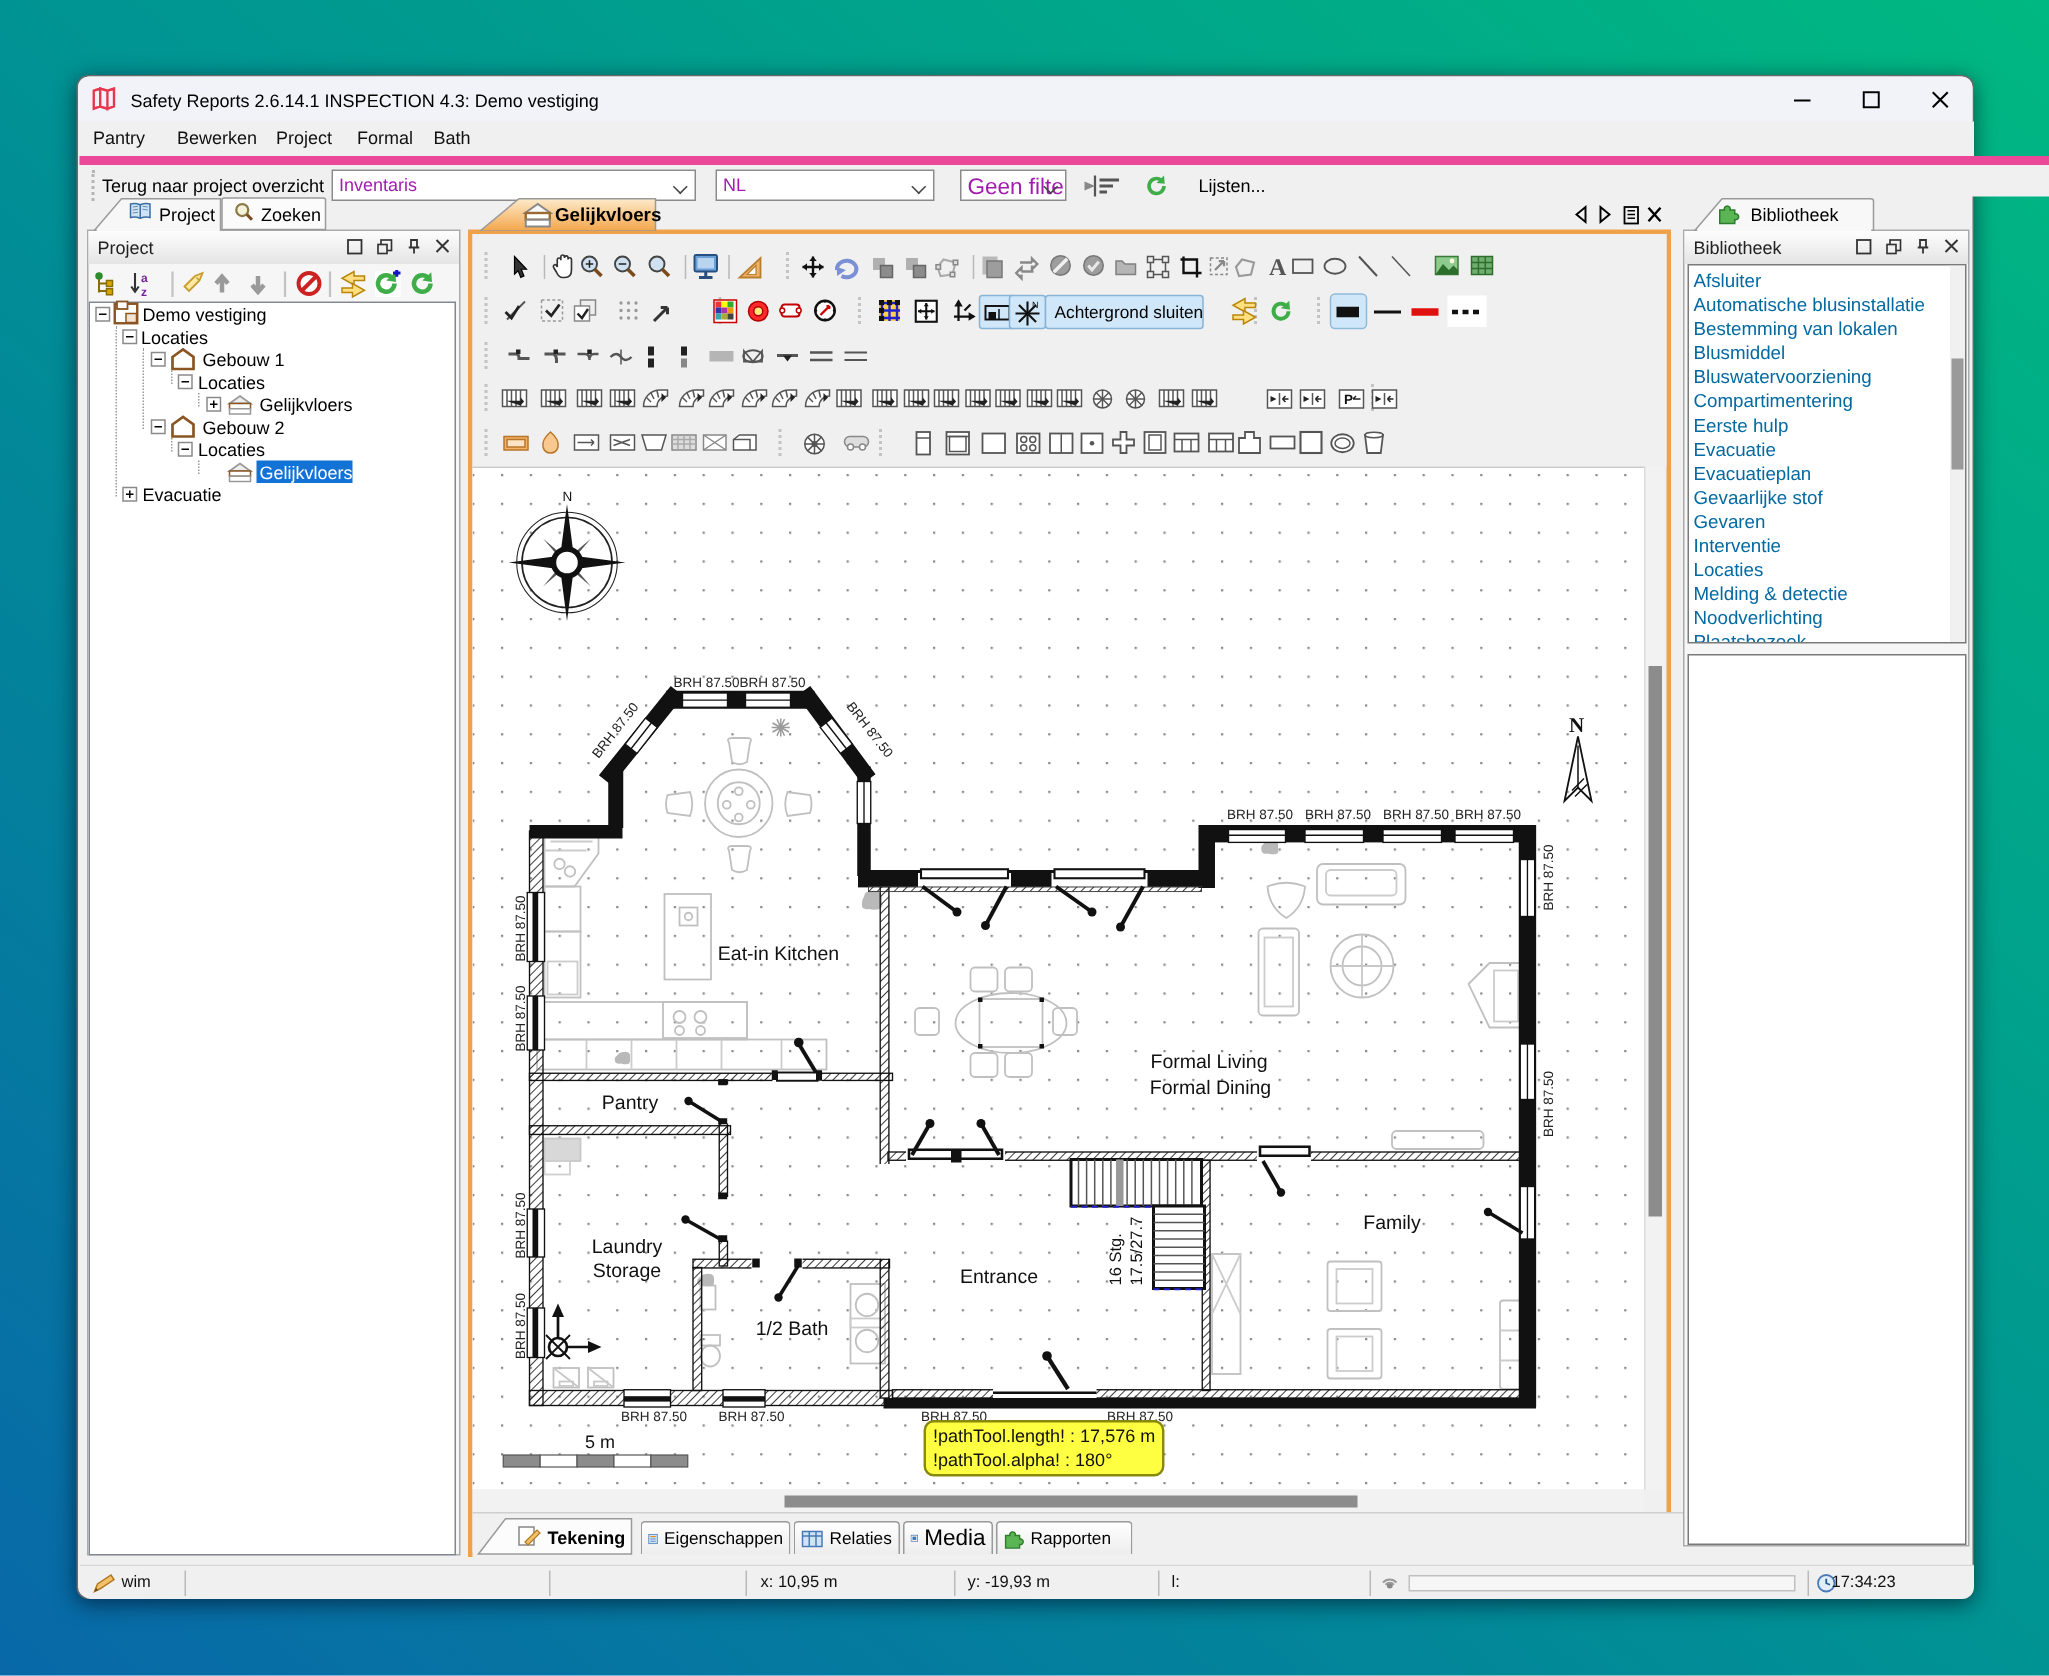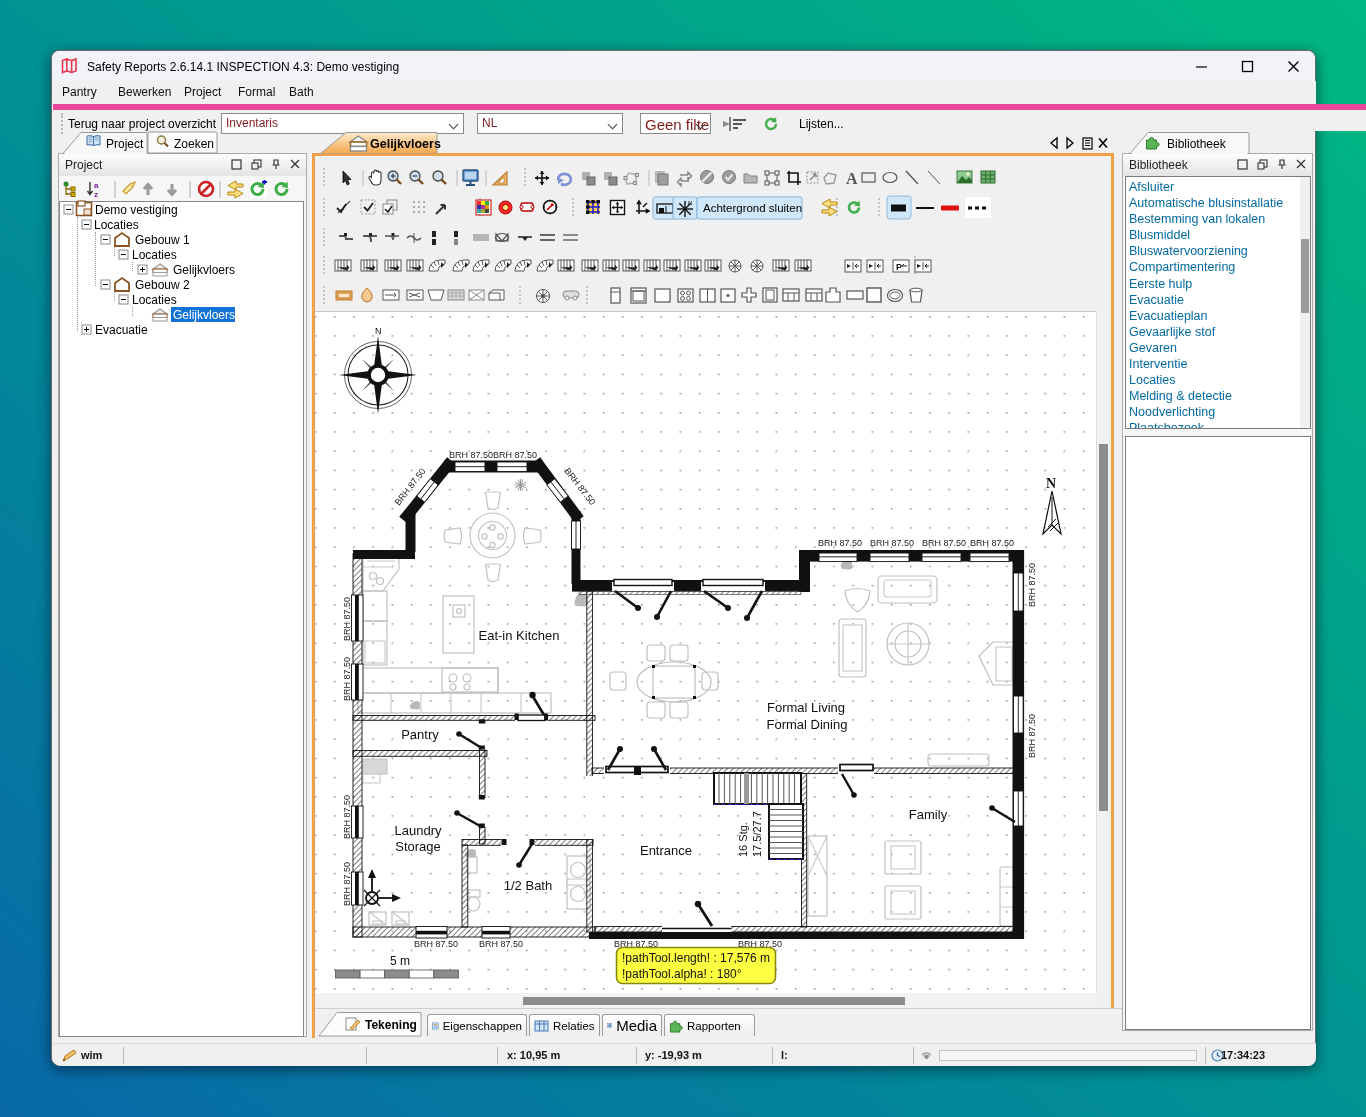--- a/index.html
+++ b/index.html
@@ -10,32 +10,32 @@
 #title{background:#f1f3f8;border-radius:8px 8px 0 0;}
 .txt{position:absolute;white-space:nowrap;}
 
 #title{position:absolute;left:0;top:0;width:100%;height:30px;font-size:12px;color:#000;}
 .winbtn{position:absolute;top:8px;width:15px;height:15px;}
 
 #menubar{position:absolute;left:1px;top:30px;width:1263px;height:23px;background:#f0f0f0;font-size:12px;}
 #menubar span{position:absolute;top:4px;color:#111;}
 
 #maintb{position:absolute;left:1px;top:53px;width:1345px;height:27px;background:#f0f0f0;border-top:6px solid #ec4899;}
-.combo{position:absolute;background:#fff;border:1px solid #8a8a8a;font-size:12px;color:#7f1d1d;padding:2px 14px 2px 4px;overflow:hidden;white-space:nowrap;}
+.combo{position:absolute;background:#fff;border:1px solid #8a8a8a;font-size:12px;color:#a21caf;padding:2px 14px 2px 4px;overflow:hidden;white-space:nowrap;}
 .combo:after{content:"";position:absolute;right:6px;top:7px;border-left:1.5px solid #444;border-bottom:1.5px solid #444;width:6px;height:6px;transform:rotate(-45deg);}
 .grip{position:absolute;width:4px;border-left:2px dotted #b5b5b5;}
 
 .dtab{position:absolute;height:21px;background:linear-gradient(#ffffff,#ededed);border:1px solid #9a9a9a;border-bottom:none;border-radius:3px 3px 0 0;font-size:12px;color:#000;display:flex;align-items:center;padding:0 8px;text-align:right;}
 
 .panel{position:absolute;background:#f0f0f0;border:1px solid #9a9a9a;}
 .ptitle{position:absolute;left:0;top:0;right:0;height:22px;background:linear-gradient(#fdfdfd,#e4e4e4);font-size:12px;color:#222;padding:4px 6px;}
 .pbtns{position:absolute;top:5px;right:6px;display:flex;gap:9px;}
 .white{background:#fff;border:1px solid #8a8a8a;position:absolute;}
 
-#status{position:absolute;left:1px;top:992px;width:1263px;height:23px;background:#f0f0f0;border-top:1px solid #d7d7d7;font-size:11px;color:#111;border-radius:0 0 8px 8px;font-weight:bold;}
+#status{position:absolute;left:1px;top:992px;width:1263px;height:23px;background:#f0f0f0;border-top:1px solid #d7d7d7;font-size:11px;color:#111;border-radius:0 0 8px 8px;}
 #status .sep{position:absolute;top:3px;height:17px;border-left:1px solid #b9b9b9;}
 
 #canvas{position:absolute;left:260px;top:102px;width:802px;height:885px;border:3px solid #f0a24a;background:#f0f0f0;}
 svg{display:block;}
 </style>
 </head>
 <body>
 <div id="win">
 
   <div id="title">

